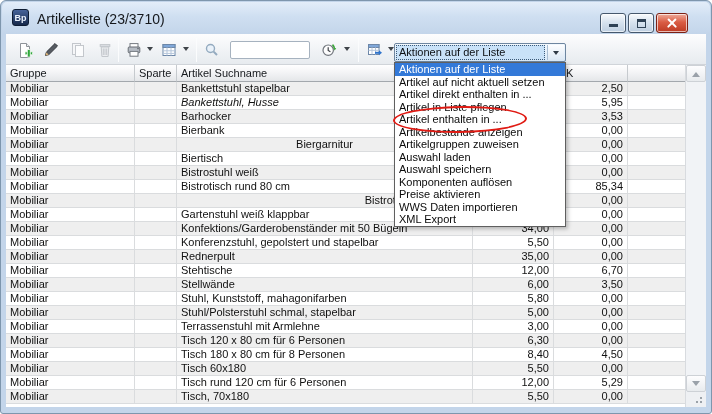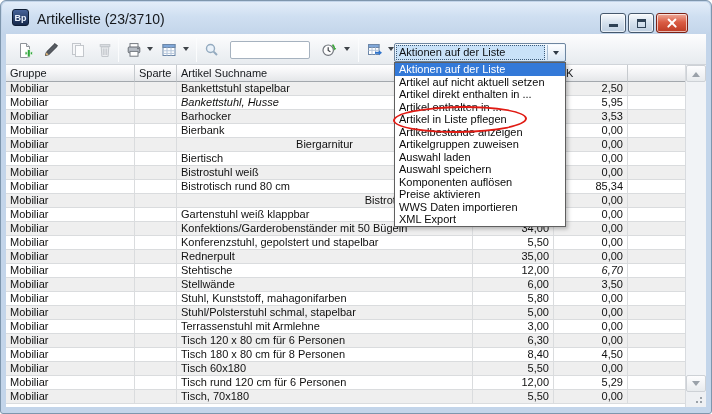--- a/index.html
+++ b/index.html
@@ -302,21 +302,21 @@
           <div class="td" style="width: 296px;">Rednerpult</div>
           <div class="td num" style="width: 81px;">35,00</div>
           <div class="td num" style="width: 74px;">0,00</div>
           <div class="td" style="width: 58px;"></div>
         </div>
         <div class="trow">
           <div class="td" style="width: 129px;">Mobiliar</div>
           <div class="td" style="width: 42px;"></div>
           <div class="td" style="width: 296px;">Stehtische</div>
           <div class="td num" style="width: 81px;">12,00</div>
-          <div class="td num" style="width: 74px; font-style: italic;">6,70</div>
+          <div class="td num" style="width: 74px;">6,70</div>
           <div class="td" style="width: 58px;"></div>
         </div>
         <div class="trow alt">
           <div class="td" style="width: 129px;">Mobiliar</div>
           <div class="td" style="width: 42px;"></div>
           <div class="td" style="width: 296px;">Stellwände</div>
           <div class="td num" style="width: 81px;">6,00</div>
           <div class="td num" style="width: 74px;">3,50</div>
           <div class="td" style="width: 58px;"></div>
         </div>
@@ -396,22 +396,22 @@
       <div class="sb-grip">
           <i></i>
         </div>
     </div>
   </div>
 
   <div class="dropdown" id="dropdown">
       <div class="dd-item" style="background: rgb(51, 121, 216); color: rgb(255, 255, 255);">Aktionen auf der Liste</div>
       <div class="dd-item">Artikel auf nicht aktuell setzen</div>
       <div class="dd-item">Artikel direkt enthalten in ...</div>
+      <div class="dd-item">Artikel in Liste pflegen</div>
       <div class="dd-item">Artikel enthalten in ...</div>
-      <div class="dd-item">Artikel in Liste pflegen</div>
       <div class="dd-item">Artikelbestande anzeigen</div>
       <div class="dd-item">Artikelgruppen zuweisen</div>
       <div class="dd-item">Auswahl laden</div>
       <div class="dd-item">Auswahl speichern</div>
       <div class="dd-item">Komponenten auflösen</div>
       <div class="dd-item">Preise aktivieren</div>
       <div class="dd-item">WWS Daten importieren</div>
       <div class="dd-item">XML Export</div>
     </div>
   <div class="annotation-ellipse" id="ellipse" style="border-color: rgb(224, 27, 20); top: 104.75px;"></div>

